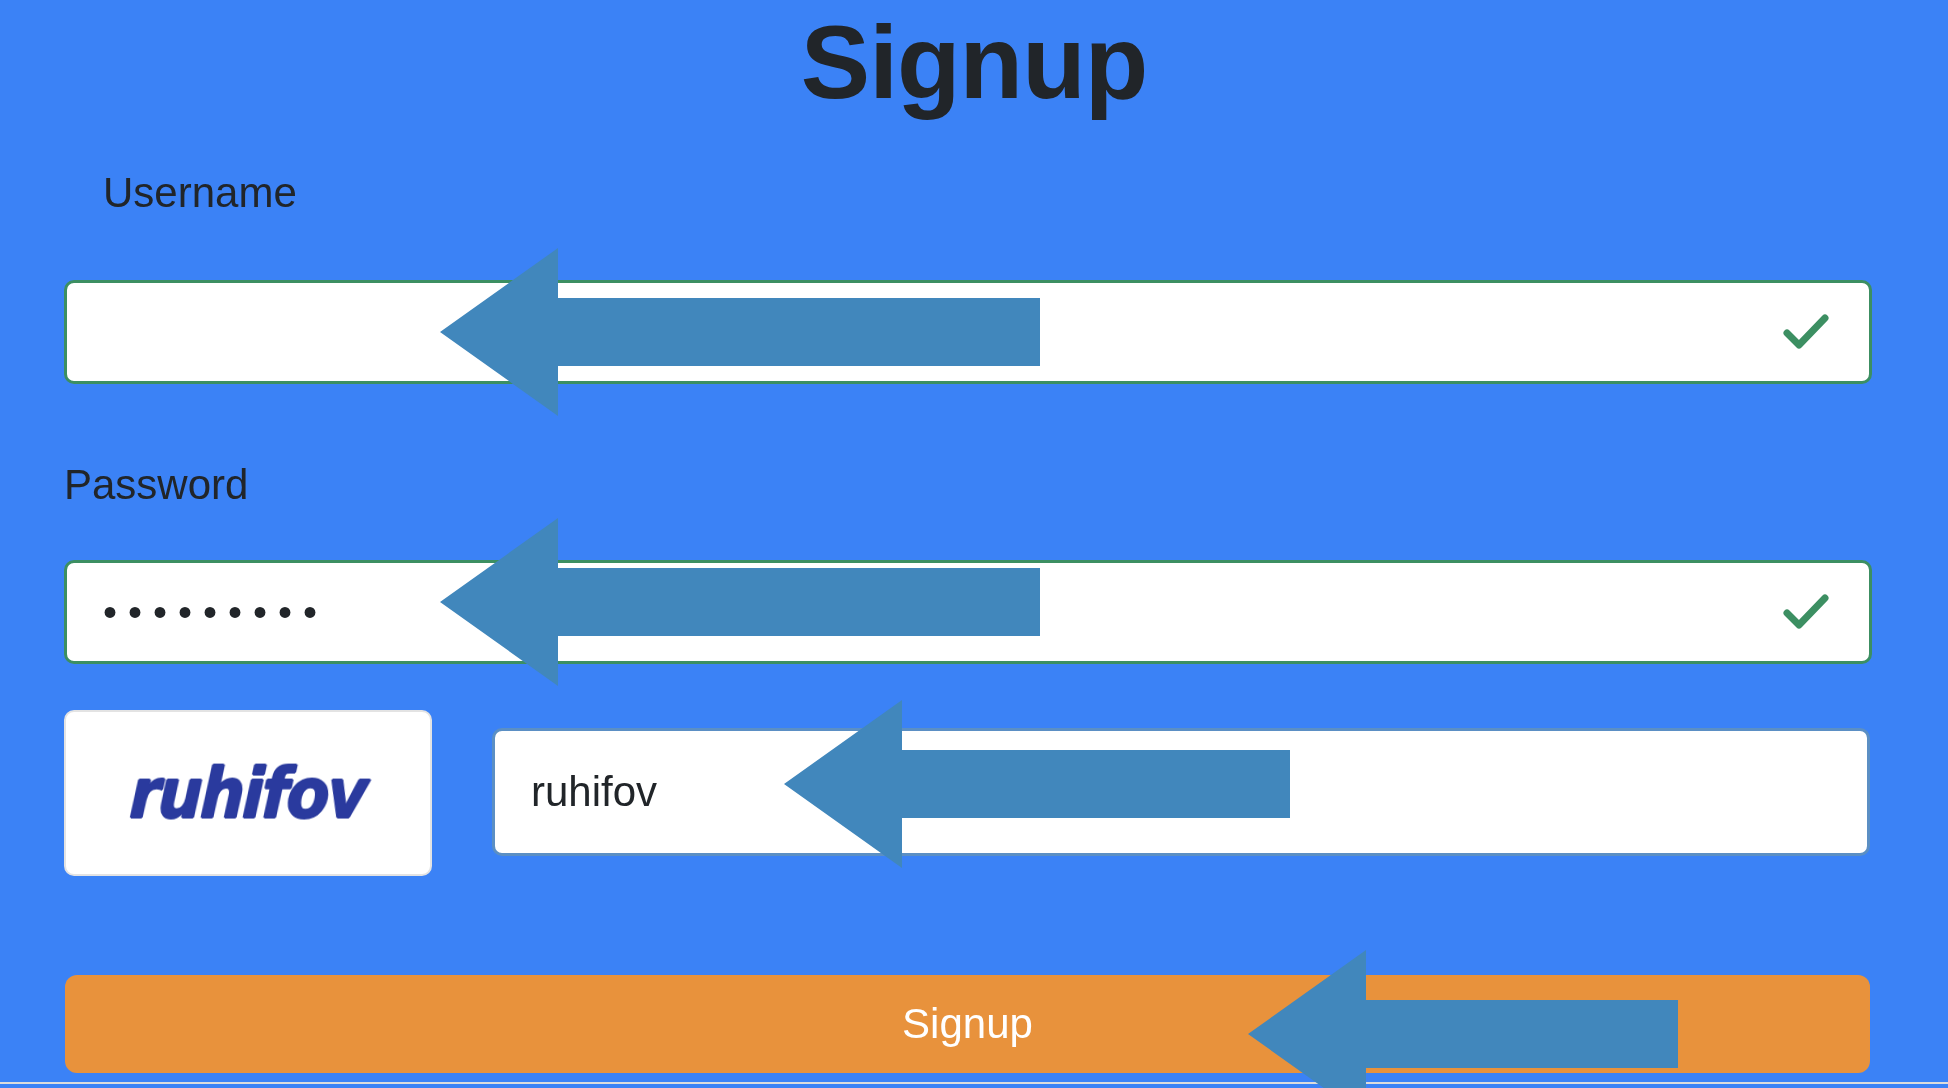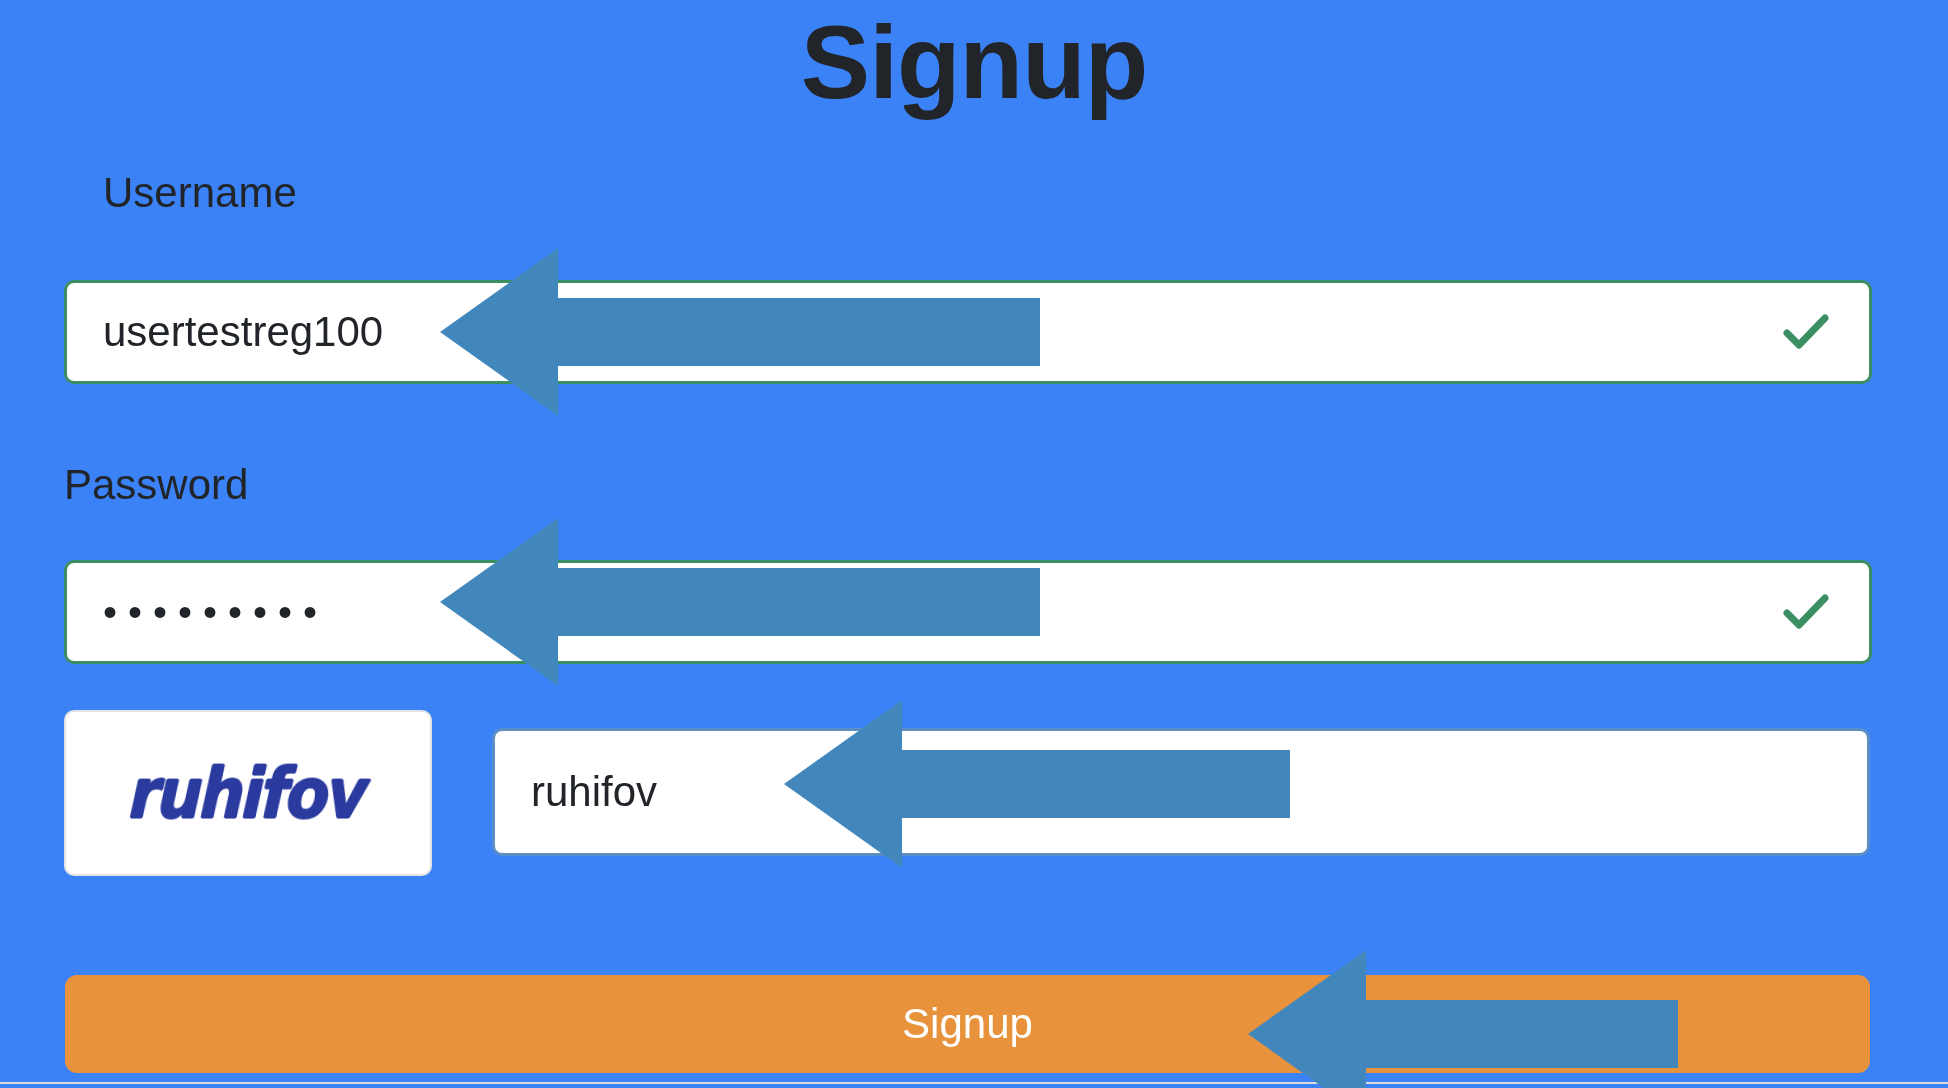--- a/index.html
+++ b/index.html
@@ -162,21 +162,20 @@
 </head>
 <body>
 
 <div id="screen">
 
   <div class="page-title">Signup</div>
 
   <div class="field-label label-username">Username</div>
 
   <div class="text-input input-valid input-username">
-    <span>usertestreg100</span>
     <span class="valid-check">
       <svg viewBox="0 0 50 50" xmlns="http://www.w3.org/2000/svg">
         <path d="M6 26 L18 38 L44 11" fill="none" stroke="#3c8f62" stroke-width="7" stroke-linecap="round" stroke-linejoin="round"></path>
       </svg>
     </span>
   </div>
 
   <div class="field-label label-password">Password</div>
 
   <div class="text-input input-valid input-password">

